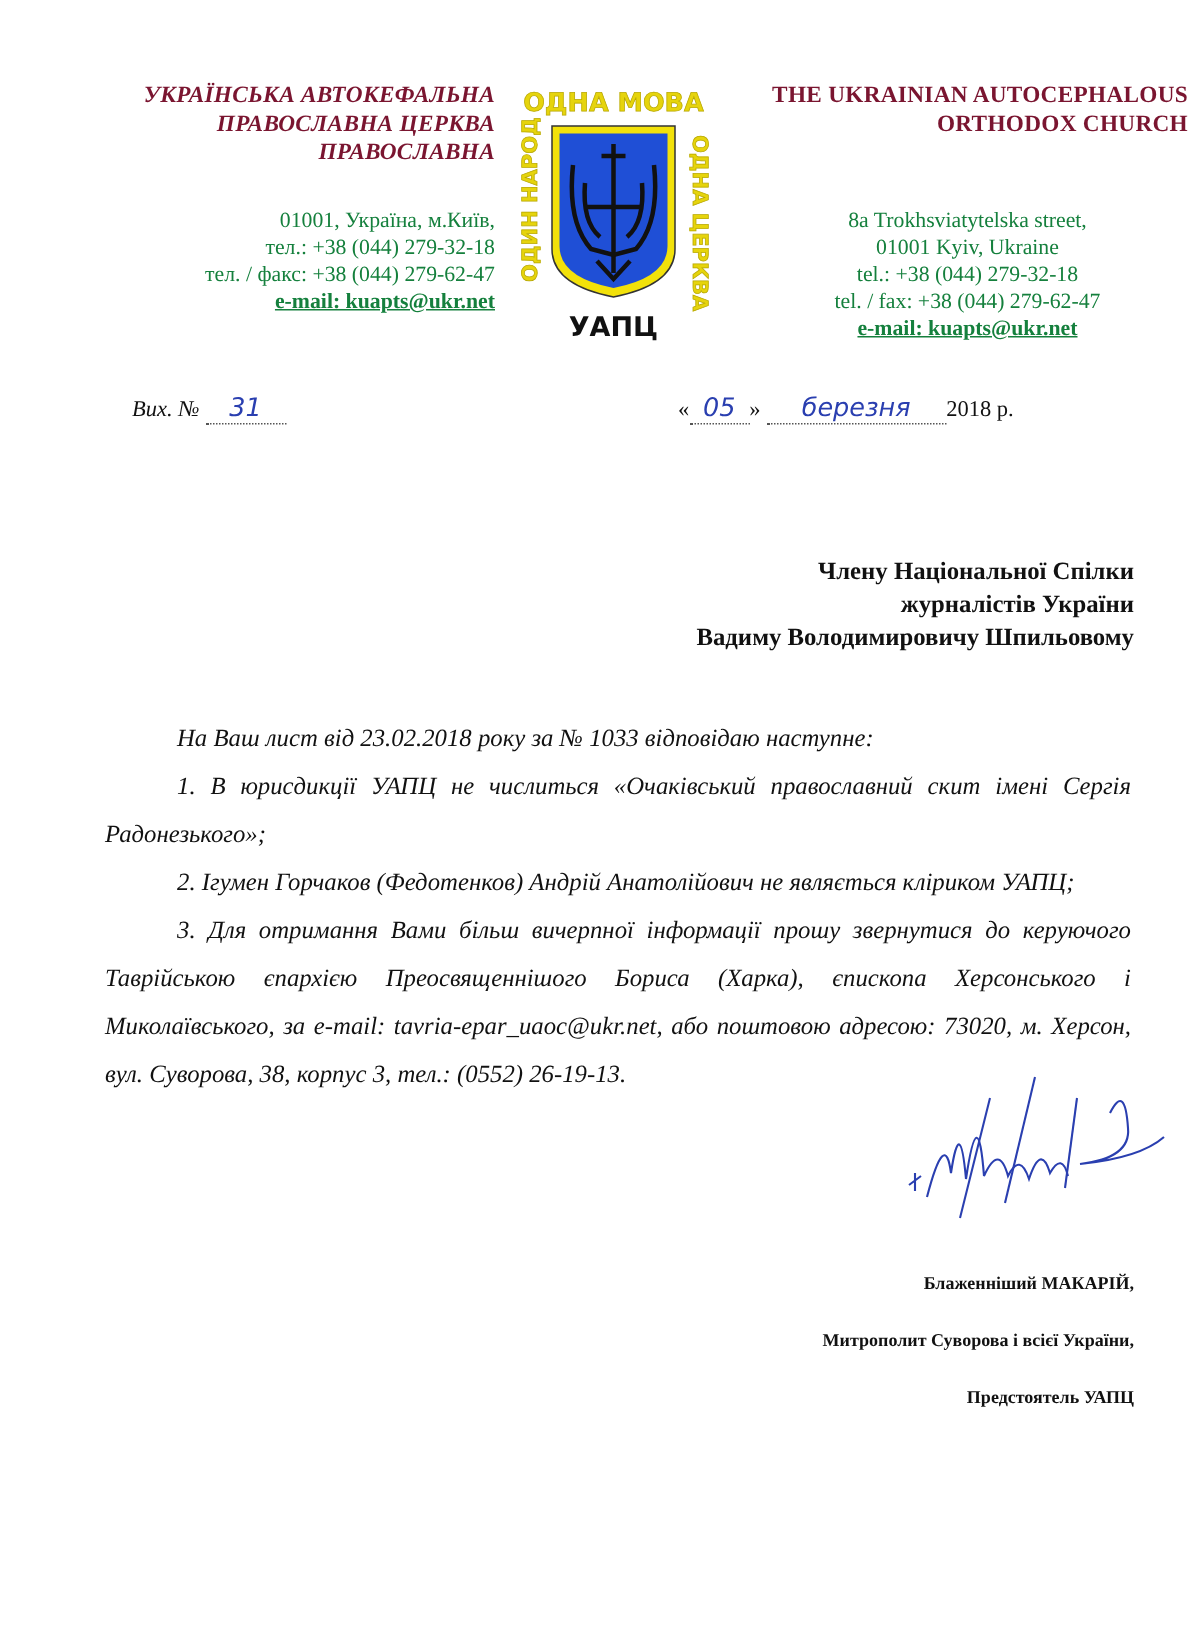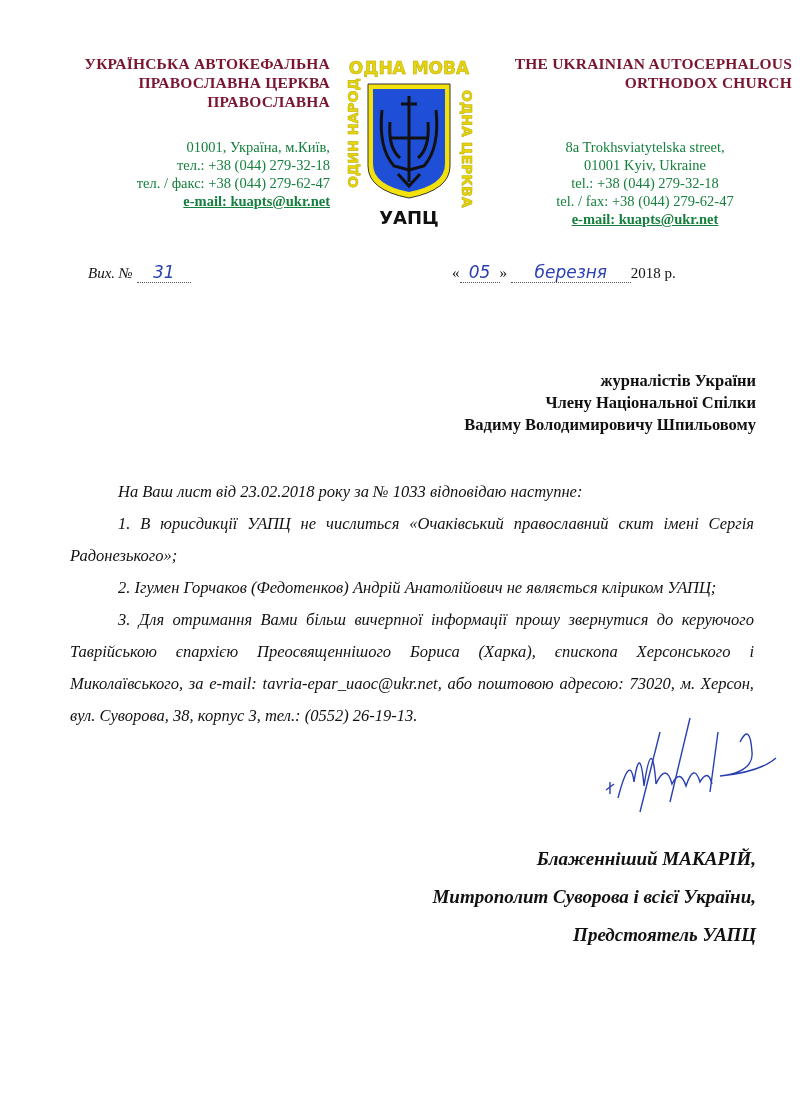--- a/index.html
+++ b/index.html
@@ -1,34 +1,34 @@
 <!DOCTYPE html>
 <html><head>
 <meta charset="utf-8">
 <style>
   html, body { margin:0; padding:0; background:#ffffff; }
   body { width:800px; height:1100px; position:relative; overflow:hidden;
          font-family:"Liberation Serif", serif; color:#111; }
   .abs { position:absolute; }
   .org { color:#7a1530; font-weight:bold; font-size:15.5px; line-height:19px; letter-spacing:0.2px; }
-  .org-ua { left:40px; top:54px; width:290px; text-align:right; }
+  .org-ua { left:40px; top:54px; width:290px; text-align:right;font-style:italic; }
   .org-en { left:482px; top:54px; width:310px; text-align:right; }
   .addr { font-size:14.5px; line-height:18px; color:#15803d; }
   .addr-ua { left:40px; top:138px; width:290px; text-align:right; }
   .addr-en { left:490px; top:138px; width:310px; text-align:center; }
   .email { font-weight:bold; text-decoration:underline; }
   .crest { left:338px; top:48px; width:142px; height:180px; }
   .field { font-size:15px; font-style:italic; }
   .hand { font-family:"DejaVu Sans", sans-serif; font-style:italic; color:#2a3fb0; font-size:17px; }
   .uline { display:inline-block; border-bottom:1px dotted #555; text-align:center; }
   .recip { right:44px; top:370px; text-align:right; font-weight:bold; font-size:16.5px; line-height:22px; }
   .body { left:70px; width:684px; font-size:16.5px; line-height:32px; text-align:justify; }
   .p { margin:0; }
   .indent { text-indent:48px; }
-  .sign { right:44px; text-align:left; font-weight:bold; font-style:italic; font-size:19px; }
+  .sign { right:44px; text-align:left; font-weight:bold; font-size:12px; }
 </style>
 </head>
 <body>
 
 <div class="abs org org-ua">
   <div>УКРАЇНСЬКА АВТОКЕФАЛЬНА</div>
   <div>ПРАВОСЛАВНА ЦЕРКВА</div>
   <div>ПРАВОСЛАВНА</div>
 </div>
 <div class="abs addr addr-ua">
@@ -73,22 +73,22 @@
 <div class="abs field" style="left:88px; top:262px;">
   <span>Вих. №</span>
   <span class="uline hand" style="width:54px;">31</span>
 </div>
 <div class="abs" style="left:452px; top:262px; font-size:15px;">
   <span>«</span><span class="uline hand" style="width:40px;">05</span><span>»</span>
   <span class="uline hand" style="width:120px;">березня</span><span>2018 р.</span>
 </div>
 
 <div class="abs recip">
+  <div>Члену Національної Спілки</div>
   <div>журналістів України</div>
-  <div>Члену Національної Спілки</div>
   <div>Вадиму Володимировичу Шпильовому</div>
 </div>
 
 <div class="abs body" style="top:476px;font-style:italic;">
   <p class="p indent">На Ваш лист від 23.02.2018 року за № 1033 відповідаю наступне:</p>
   <p class="p indent">1. В юрисдикції УАПЦ не числиться «Очаківський православний скит імені Сергія Радонезького»;</p>
   <p class="p indent">2. Ігумен Горчаков (Федотенков)  Андрій Анатолійович не являється кліриком УАПЦ;</p>
   <p class="p indent">3. Для отримання Вами більш вичерпної інформації прошу звернутися до керуючого Таврійською єпархією Преосвященнішого Бориса (Харка), єпископа Херсонського і Миколаївського, за e-mail: tavria-epar_uaoc@ukr.net, або поштовою адресою: 73020, м. Херсон, вул. Суворова, 38, корпус 3, тел.: (0552) 26-19-13.</p>
 </div>
 

